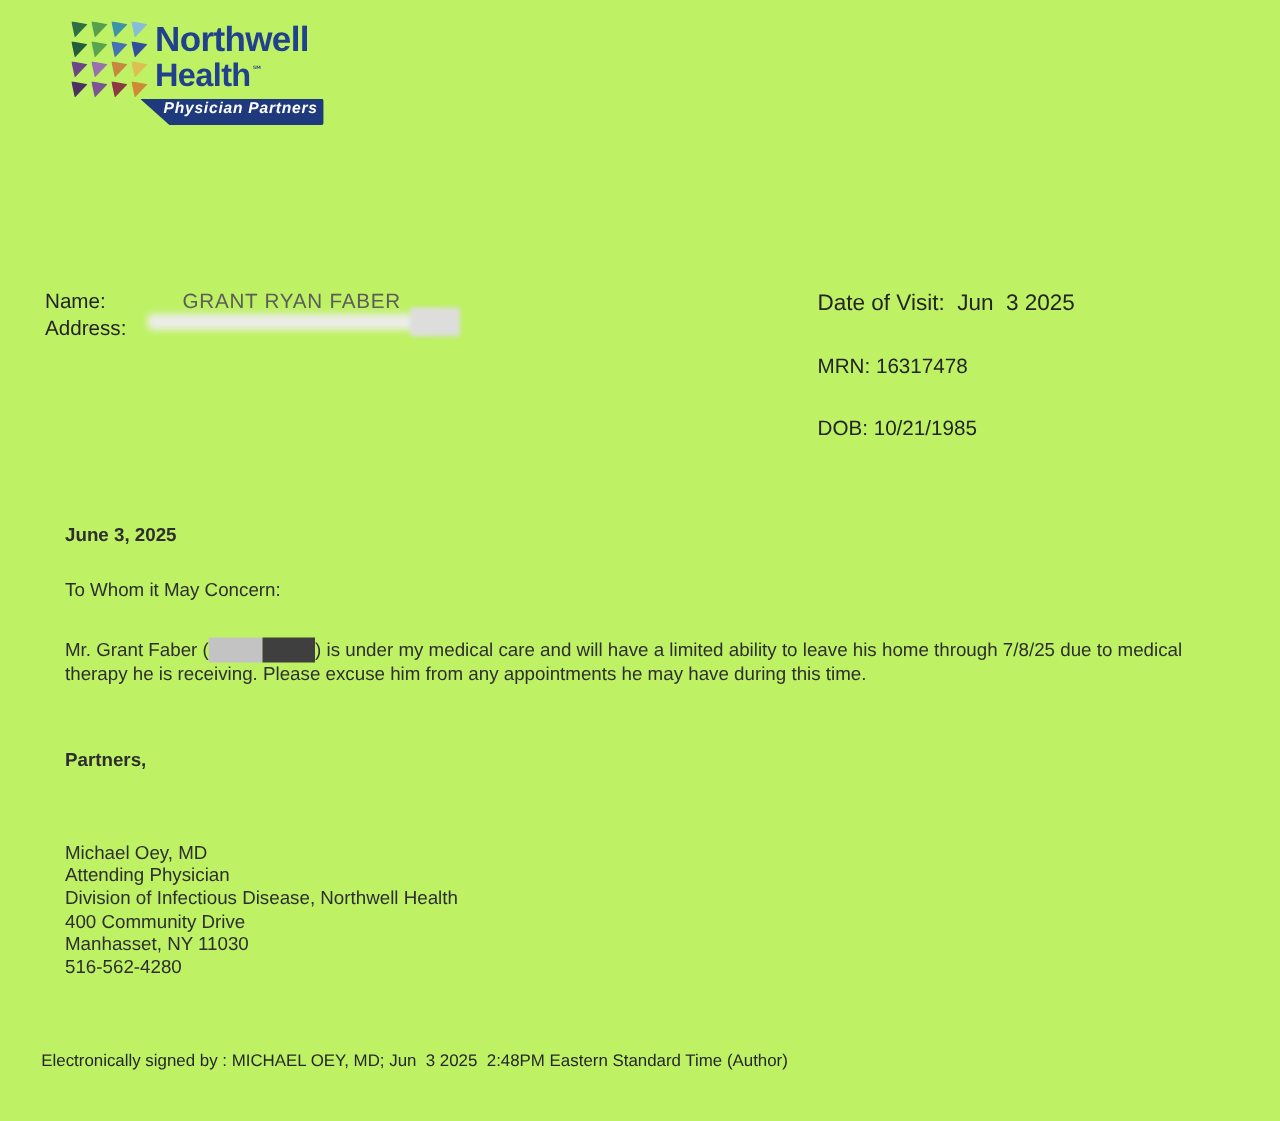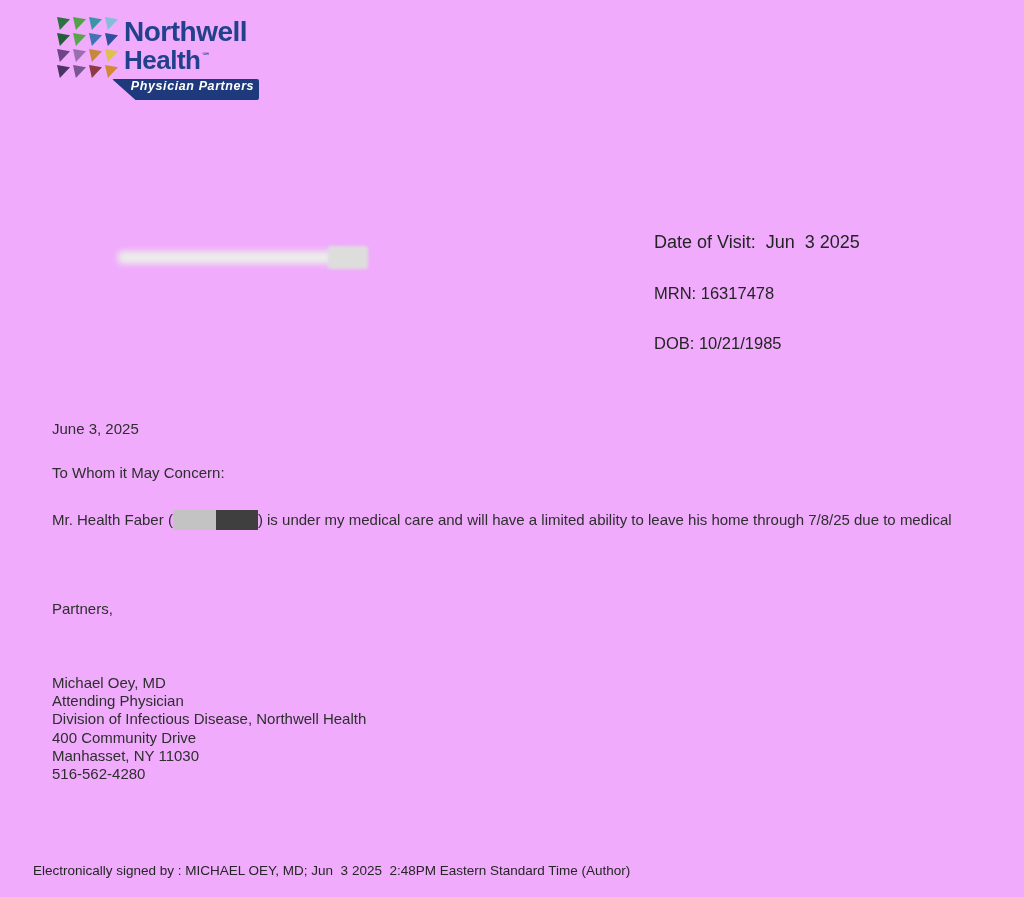--- a/index.html
+++ b/index.html
@@ -1,20 +1,20 @@
 <!DOCTYPE html>
 <html><head>
 <meta charset="utf-8">
 <style>
   html,body{margin:0;padding:0;background:#e9e9e9;}
   .page{
     position:relative;
     width:1024px;height:897px;
     margin:0 auto;
-    background:#f0abfc;
+    background:#bef264;
     font-family:"Liberation Sans","DejaVu Sans",sans-serif;
     color:#2e2e2e;
     overflow:hidden;
   }
   .scan{filter:blur(0.3px);}
 
   
   .logo-grid{
     position:absolute;left:57px;top:17px;
     display:grid;grid-template-columns:repeat(4,13px);grid-auto-rows:13px;gap:3px;
@@ -47,33 +47,33 @@
   .addr-blob2{
     position:absolute;left:328px;top:246px;width:40px;height:23px;
     background:#dddddc;border-radius:2px;filter:blur(1.5px);
   }
   .visit-block{position:absolute;left:654px;top:231px;color:#242424;}
   .visit-row1{font-size:18px;line-height:23px;white-space:pre;}
   .visit-row{font-size:16.5px;line-height:22px;white-space:pre;margin-top:28px;}
 
   
   .bodytext{position:absolute;left:52px;font-size:15px;color:#2e2e2e;}
-  .bold{font-weight:400;text-align:center;}
+  .bold{font-weight:700;text-align:center;}
   .date-line{top:420px;}
   .salutation{top:464px;}
   .paragraph{top:510px;width:940px;line-height:19px;}
   .contact-line{top:566px;}
   .closing{top:600px;}
   .sig-block{top:674px;line-height:18.2px;}
   .redact{display:inline-block;height:20px;vertical-align:-5px;}
   .redact-light{width:43px;background:#c3c3c3;}
   .redact-dark{width:42px;background:#3f3f3f;}
 
   
-  .esign{position:absolute;left:33px;top:841px;font-size:13.5px;color:#262626;white-space:pre;margin-top:22px;}
+  .esign{position:absolute;left:33px;top:841px;font-size:13.5px;color:#262626;white-space:pre;}
 </style>
 </head>
 <body>
 
 <div class="page scan">
 
   <div class="logo-grid">
       <div class="tri" style="background: rgb(47, 111, 69);"></div>
       <div class="tri" style="background: rgb(85, 160, 75);"></div>
       <div class="tri" style="background: rgb(63, 147, 168);"></div>
@@ -93,35 +93,43 @@
     </div>
   <div class="brand">
     <div class="brand-line1" style="color: rgb(33, 65, 140);">Northwell</div>
     <div class="brand-line2" style="color: rgb(33, 65, 140);"><span>Health</span><span class="sm">℠</span></div>
   </div>
   <div class="banner" style="background: rgb(30, 58, 125);">
     <span>Physician Partners</span>
   </div>
 
   <div class="patient-block">
+    <div class="patient-row">
+      <span class="patient-label">Name:</span>
+      <span class="patient-name-value">GRANT RYAN FABER</span>
+    </div>
+    <div class="patient-row">
+      <span class="patient-label">Address:</span>
+    </div>
   </div>
   <div class="addr-blob1"></div>
   <div class="addr-blob2"></div>
 
   <div class="visit-block">
     <div class="visit-row1">Date of Visit:  Jun  3 2025</div>
     <div class="visit-row">MRN: 16317478</div>
     <div class="visit-row">DOB: 10/21/1985</div>
   </div>
 
   <div class="bodytext bold date-line">June 3, 2025</div>
   <div class="bodytext salutation">To Whom it May Concern:</div>
 
   <div class="bodytext paragraph">
-    <span>Mr. Health Faber (</span><span class="redact redact-light"></span><span class="redact redact-dark"></span><span>) is under my medical care and will have a limited ability to leave his home through 7/8/25 due to medical</span><br>
+    <span>Mr. Grant Faber (</span><span class="redact redact-light"></span><span class="redact redact-dark"></span><span>) is under my medical care and will have a limited ability to leave his home through 7/8/25 due to medical</span><br>
+    <span>therapy he is receiving. Please excuse him from any appointments he may have during this time.</span>
   </div>
 
   <div class="bodytext bold closing">Partners,</div>
 
   <div class="bodytext sig-block">
     <div>Michael Oey, MD</div>
     <div>Attending Physician</div>
     <div>Division of Infectious Disease, Northwell Health</div>
     <div>400 Community Drive</div>
     <div>Manhasset, NY 11030</div>

